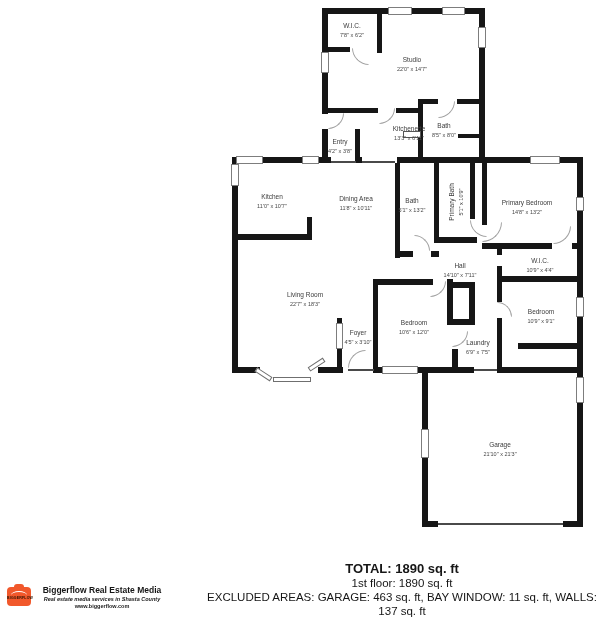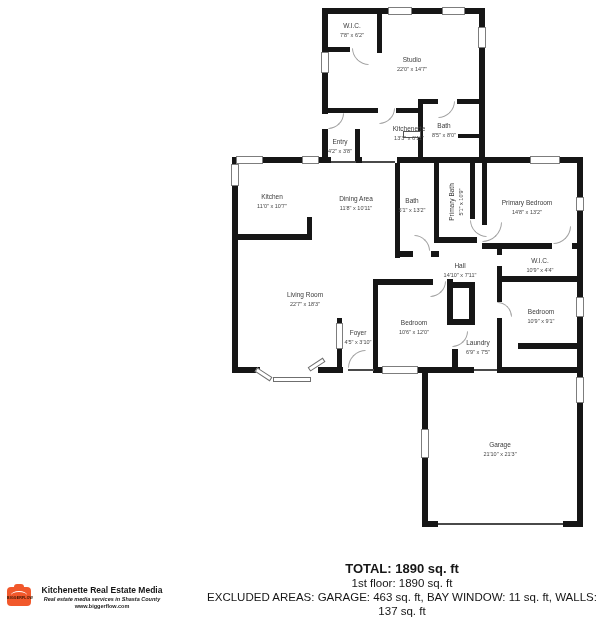--- a/index.html
+++ b/index.html
@@ -214,19 +214,19 @@
 
   </div>
 
   <div id="brand">
     <div id="brand-icon" style="background: rgb(241, 88, 43);">
       <div class="handle" style="background: rgb(241, 88, 43);"></div>
       <div class="swoosh"></div>
       <div class="badge">BIGGERFLOW</div>
     </div>
     <div id="brand-text">
-      <div class="brand-company">Kitchenette Real Estate Media</div>
+      <div class="brand-company">Biggerflow Real Estate Media</div>
       <div class="brand-tagline">Real estate media services in Shasta County</div>
       <div class="brand-site">www.biggerflow.com</div>
     </div>
   </div>
 
 </div>
 
 </body></html>

